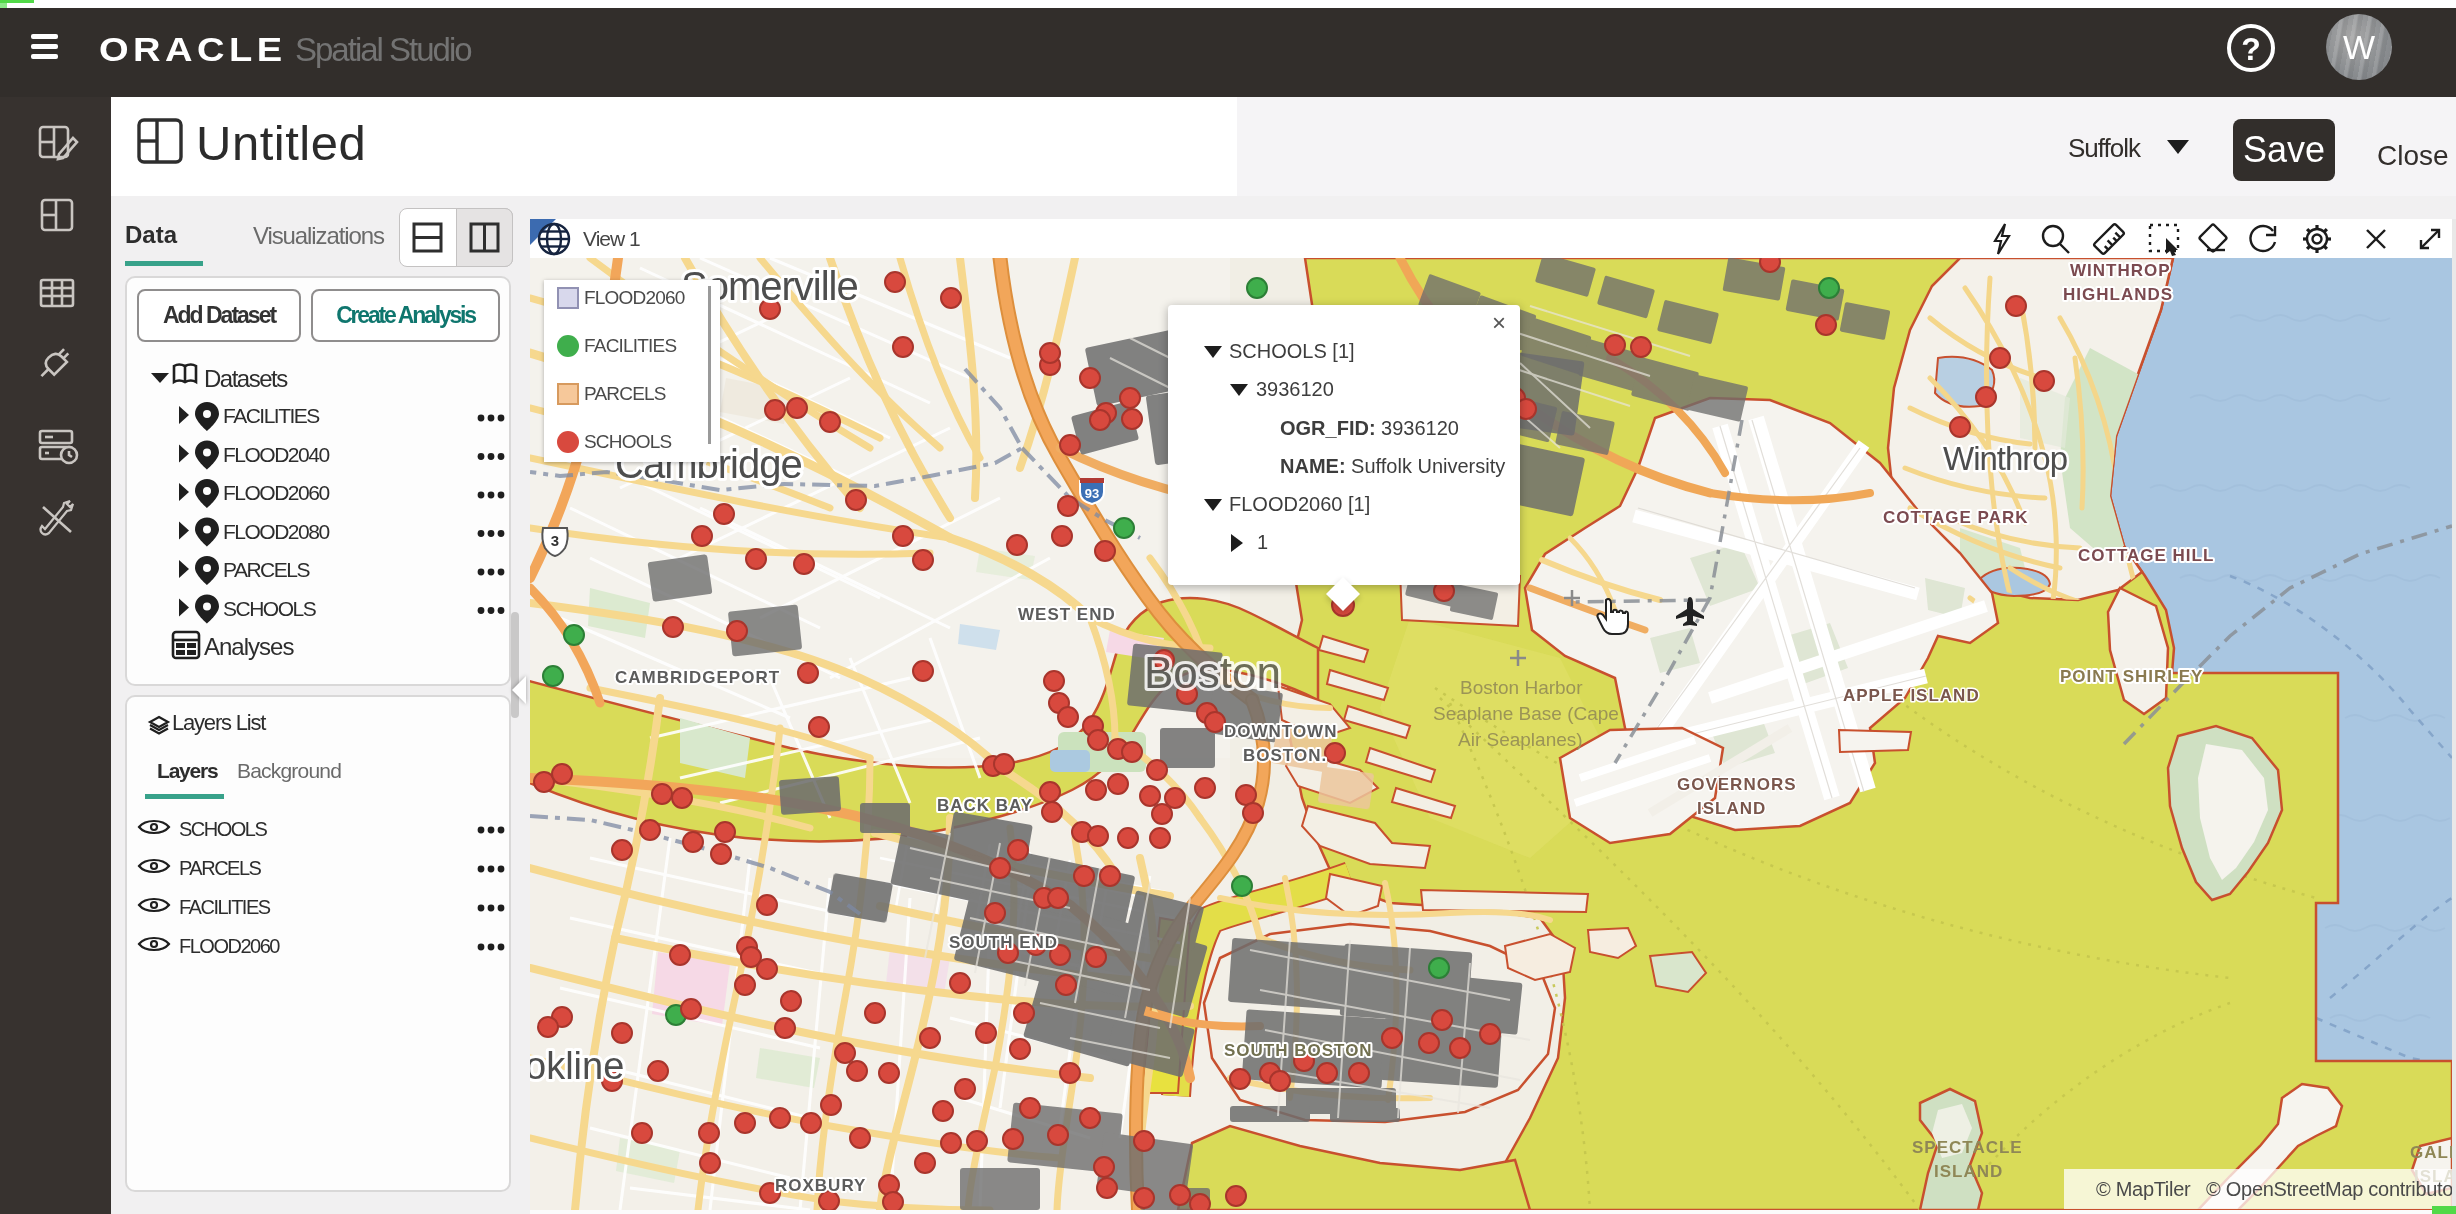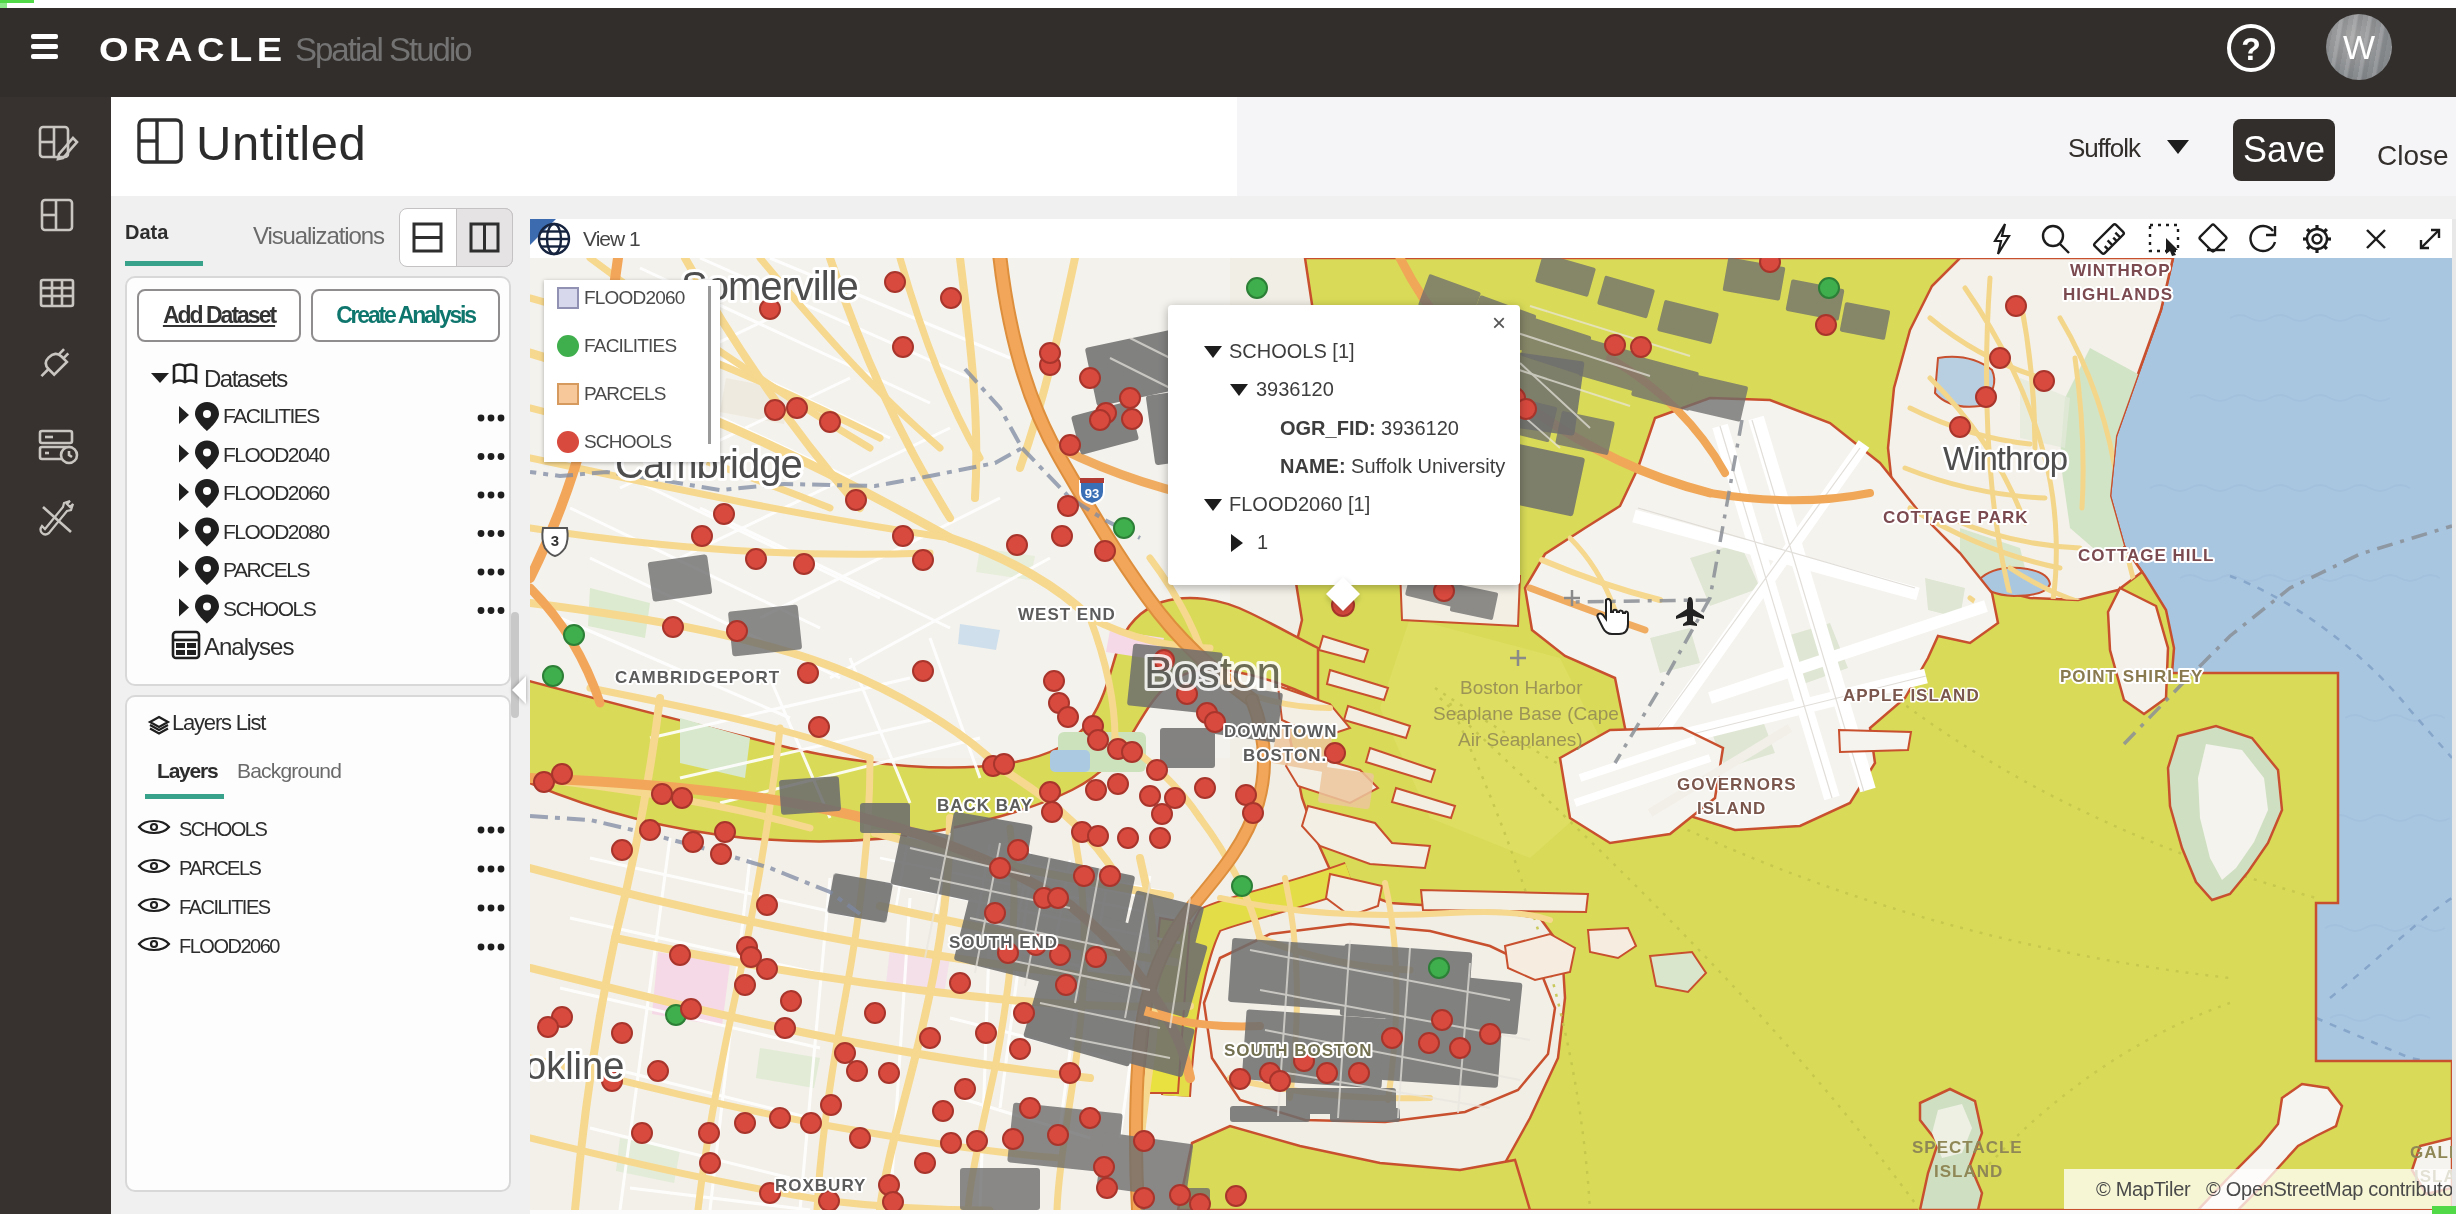--- a/index.html
+++ b/index.html
@@ -85,35 +85,35 @@
   <line x1="21" y1="3" x2="21" y2="45"></line>
   <line x1="3" y1="24" x2="21" y2="24"></line>
 </svg>
 <div class="abs" style="left:196px;top:115px;font-size:49px;color:#2b2b2b;letter-spacing:0.5px;">Untitled</div>
 
 <div class="abs" style="left:2068px;top:133px;font-size:26px;letter-spacing:-1px;color:#322e2b;">Suffolk</div>
 <div class="abs" style="left:2167px;top:140px;width:0;height:0;border-left:11px solid transparent;border-right:11px solid transparent;border-top:14px solid #1d1d1d;"></div>
 <div class="abs" style="left:2233px;top:119px;width:102px;height:62px;background:#322e2b;border-radius:8px;color:#fff;font-size:36px;text-align:center;line-height:62px;">Save</div>
 <div class="abs" style="left:2377px;top:132px;font-size:28px;color:#322e2b;margin-top:8px;">Close</div>
 
-<div class="abs" style="left:125px;top:221px;font-size:20px;font-weight:bold;color:#2d2d2d;">Data</div>
+<div class="abs" style="left:125px;top:221px;font-size:24px;font-weight:bold;color:#2d2d2d;">Data</div>
 <div class="abs" style="left:125px;top:261px;width:78px;height:5px;background:#38a28a;"></div>
 <div class="abs" style="left:253px;top:222px;font-size:24px;letter-spacing:-1.1px;color:#6a6a6a;">Visualizations</div>
 
 <div class="abs" style="left:399px;top:208px;width:114px;height:59px;border:1px solid #c4c2c2;border-radius:8px;background:#fff;"></div>
 <div class="abs" style="left:456px;top:208px;width:57px;height:59px;background:#e5e3e3;border:1px solid #c4c2c2;border-radius:0 8px 8px 0;"></div>
 <svg class="abs" style="left:399px;top:208px;" width="114" height="59" viewBox="0 0 114 59" fill="none" stroke="#2e2e2e" stroke-width="3">
   <rect x="15" y="16" width="27" height="27"></rect>
   <line x1="15" y1="29.5" x2="42" y2="29.5"></line>
   <rect x="72" y="16" width="27" height="27"></rect>
   <line x1="85.5" y1="16" x2="85.5" y2="43"></line>
 </svg>
 
 <div class="abs" style="left:125px;top:276px;width:386px;height:410px;background:#fdfdfd;border:2px solid #d9d8d8;border-radius:10px;"></div>
-<div class="abs" style="left:137px;top:289px;width:164px;height:53px;background:#fff;border:2px solid #8f8d8d;border-radius:8px;white-space:nowrap;font-size:23px;letter-spacing:-2px;font-weight:bold;color:#333;text-align:center;line-height:49px;text-decoration:underline;">Add Dataset</div>
+<div class="abs" style="left:137px;top:289px;width:164px;height:53px;background:#fff;border:2px solid #8f8d8d;border-radius:8px;white-space:nowrap;font-size:23px;letter-spacing:-2px;font-weight:bold;color:#333;text-align:center;line-height:49px;">Add Dataset</div>
 <div class="abs" style="left:311px;top:289px;width:189px;height:53px;background:#fff;border:2px solid #8f8d8d;border-radius:8px;white-space:nowrap;font-size:23px;letter-spacing:-2.2px;font-weight:bold;color:#0f766e;text-align:center;line-height:49px;">Create Analysis</div>
 
 <div id="tree" class="abs" style="left:125px;top:276px;width:386px;height:410px;">
 <svg width="386" height="410" viewBox="0 0 386 410">
   <g fill="#1f1f1f">
 
     <path d="M 26 97 L 44 97 L 35 107 Z"></path>
     <g transform="translate(48,88)" fill="none" stroke="#1f1f1f" stroke-width="2.6">
       <path d="M 12 2 Q 6 -1 1 2 L 1 18 Q 6 15 12 18 Q 18 15 23 18 L 23 2 Q 18 -1 12 2 Z"></path>
       <line x1="12" y1="2" x2="12" y2="18"></line>

